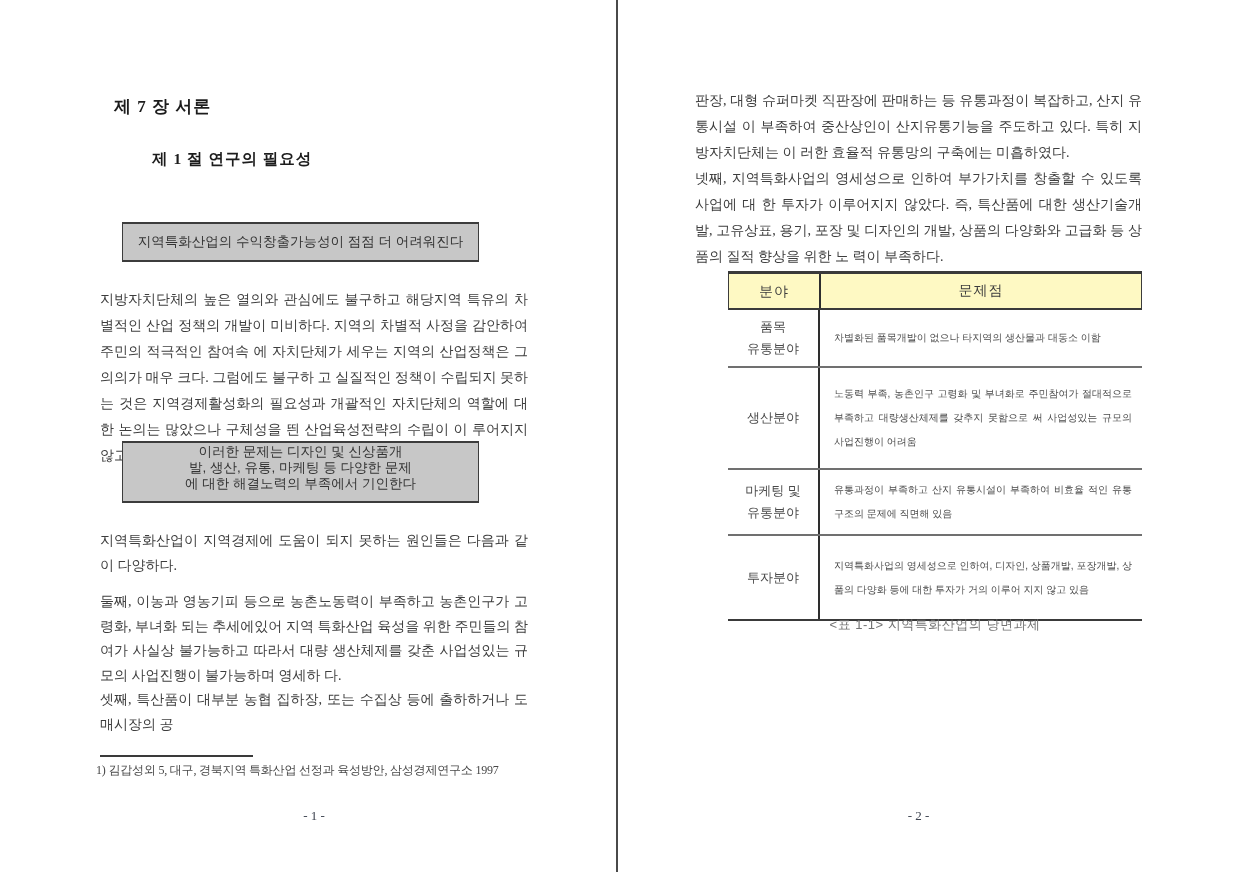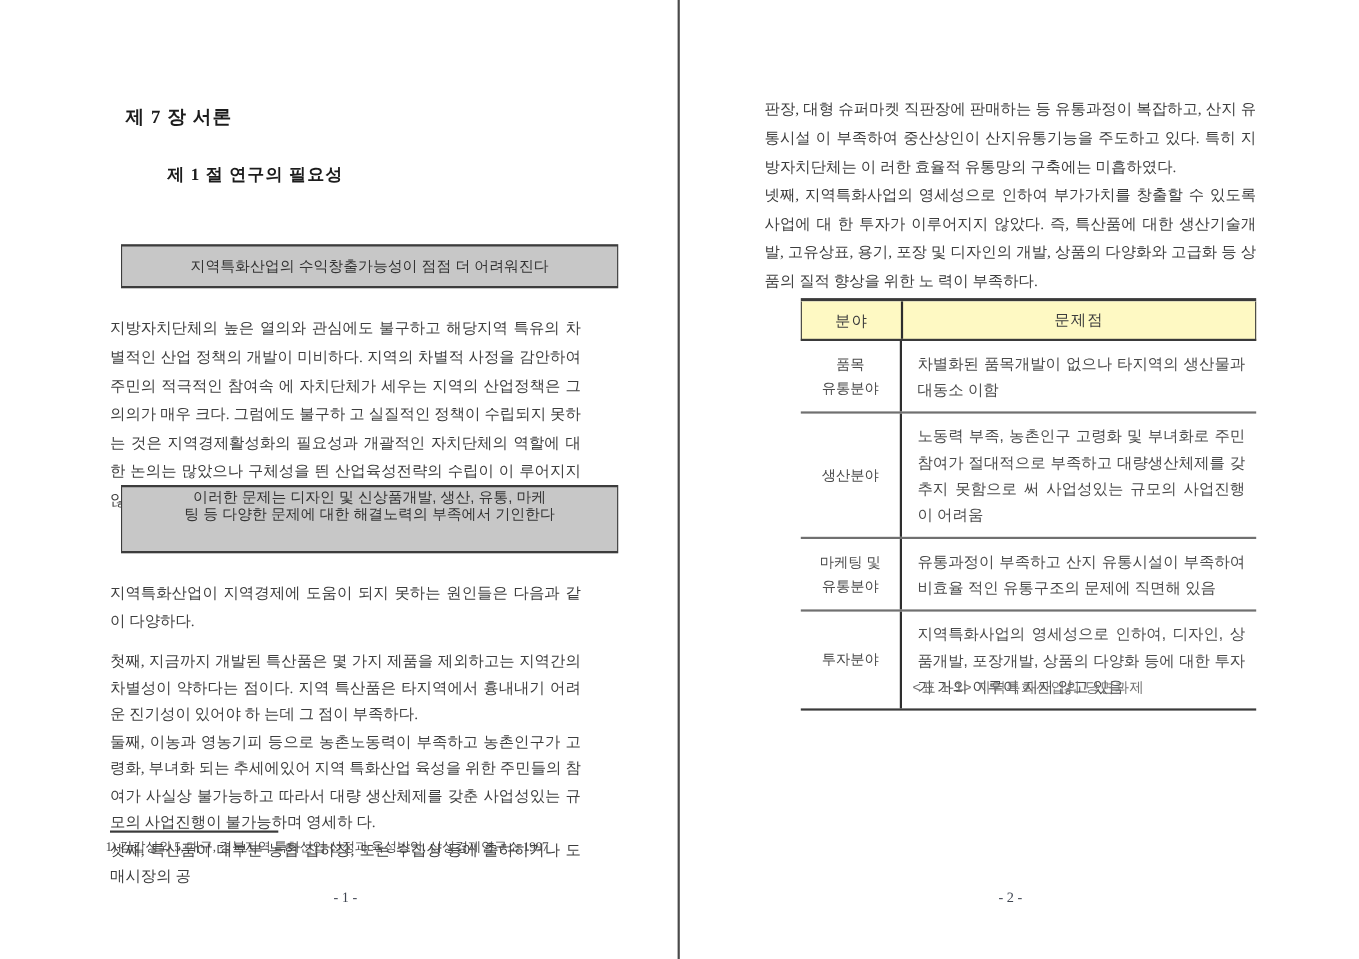--- a/index.html
+++ b/index.html
@@ -39,22 +39,22 @@
     position: absolute;
     top: 149px; left: 52px;
     font-size: 15.5px;
     font-weight: bold;
     color: #1c1c1c;
     letter-spacing: 1px;
   }
 
   .callout {
     position: absolute;
-    left: 10px;
-    width: 452px;
+    left: 22px;
+    width: 357px;
     background: #c7c7c7;
     border: 1px solid #3c3c3c;
     border-top-width: 2px;
     border-bottom-width: 2px;
     font-family: "Liberation Sans", "DejaVu Sans", sans-serif;
     font-size: 13.5px;
     color: #333333;
     text-align: center;
   }
   .callout-1 { top: 222px; height: 40px; line-height: 36px; }
@@ -136,21 +136,21 @@
     text-align: center;
     border-right: 2px solid #2e2e2e;
     font-size: 13px;
     line-height: 22px;
     white-space: pre-line;
   }
   .t-head .t-cell-cat { border-right: 2px solid #2e2e2e; }
   .t-cell-problem {
     display: flex; align-items: center;
     padding: 8px 10px 8px 14px;
-    font-size: 14px;
+    font-size: 10px;
     line-height: 24px;
     text-align: justify;
     word-break: break-all;
   }
   .row-h-1 { min-height: 58px; }
   .row-h-2 { min-height: 102px; }
   .row-h-3 { min-height: 60px; }
   .row-h-4 { min-height: 83px; }
 
   .table-caption {
@@ -175,21 +175,20 @@
 
   <div class="callout callout-1">지역특화산업의 수익창출가능성이 점점 더 어려워진다</div>
 
   <p class="body-par left-par-1"><span>지방자치단체의 높은 열의와 관심에도 불구하고 해당지역 특유의 차별적인 산업 정책의 개발이 미비하다. 지역의 차별적 사정을 감안하여 주민의 적극적인 참여속 에 자치단체가 세우는 지역의 산업정책은 그 의의가 매우 크다. 그럼에도 불구하 고 실질적인 정책이 수립되지 못하는 것은 지역경제활성화의 필요성과 개괄적인 자치단체의 역할에 대한 논의는 많았으나 구체성을 띈 산업육성전략의 수립이 이 루어지지 않고 있기 때문이다.</span><sup class="fn-ref">1)</sup></p>
 
   <div class="callout callout-2">이러한 문제는 디자인 및 신상품개발, 생산, 유통, 마케팅 등 다양한 문제에 대한 해결노력의 부족에서 기인한다</div>
 
   <div class="body-par left-lower">
     <p>지역특화산업이 지역경제에 도움이 되지 못하는 원인들은 다음과 같이 다양하다.</p>
     <div class="causes">
-      <p>첫째, 지금까지 개발된 특산품은 몇 가지 제품을 제외하고는 지역간의 차별성이 약하다는 점이다. 지역 특산품은 타지역에서 흉내내기 어려운 진기성이 있어야 하 는데 그 점이 부족하다.</p>
       <p>둘째, 이농과 영농기피 등으로 농촌노동력이 부족하고 농촌인구가 고령화, 부녀화 되는 추세에있어 지역 특화산업 육성을 위한 주민들의 참여가 사실상 불가능하고 따라서 대량 생산체제를 갖춘 사업성있는 규모의 사업진행이 불가능하며 영세하 다.</p>
       <p>셋째, 특산품이 대부분 농협 집하장, 또는 수집상 등에 출하하거나 도매시장의 공</p>
     </div>
   </div>
 
   <div class="footnote-rule"></div>
   <p class="footnote">1) 김갑성외 5, 대구, 경북지역 특화산업 선정과 육성방안, 삼성경제연구소 1997</p>
 
   <div class="page-number">- 1 -</div>
 </section>

